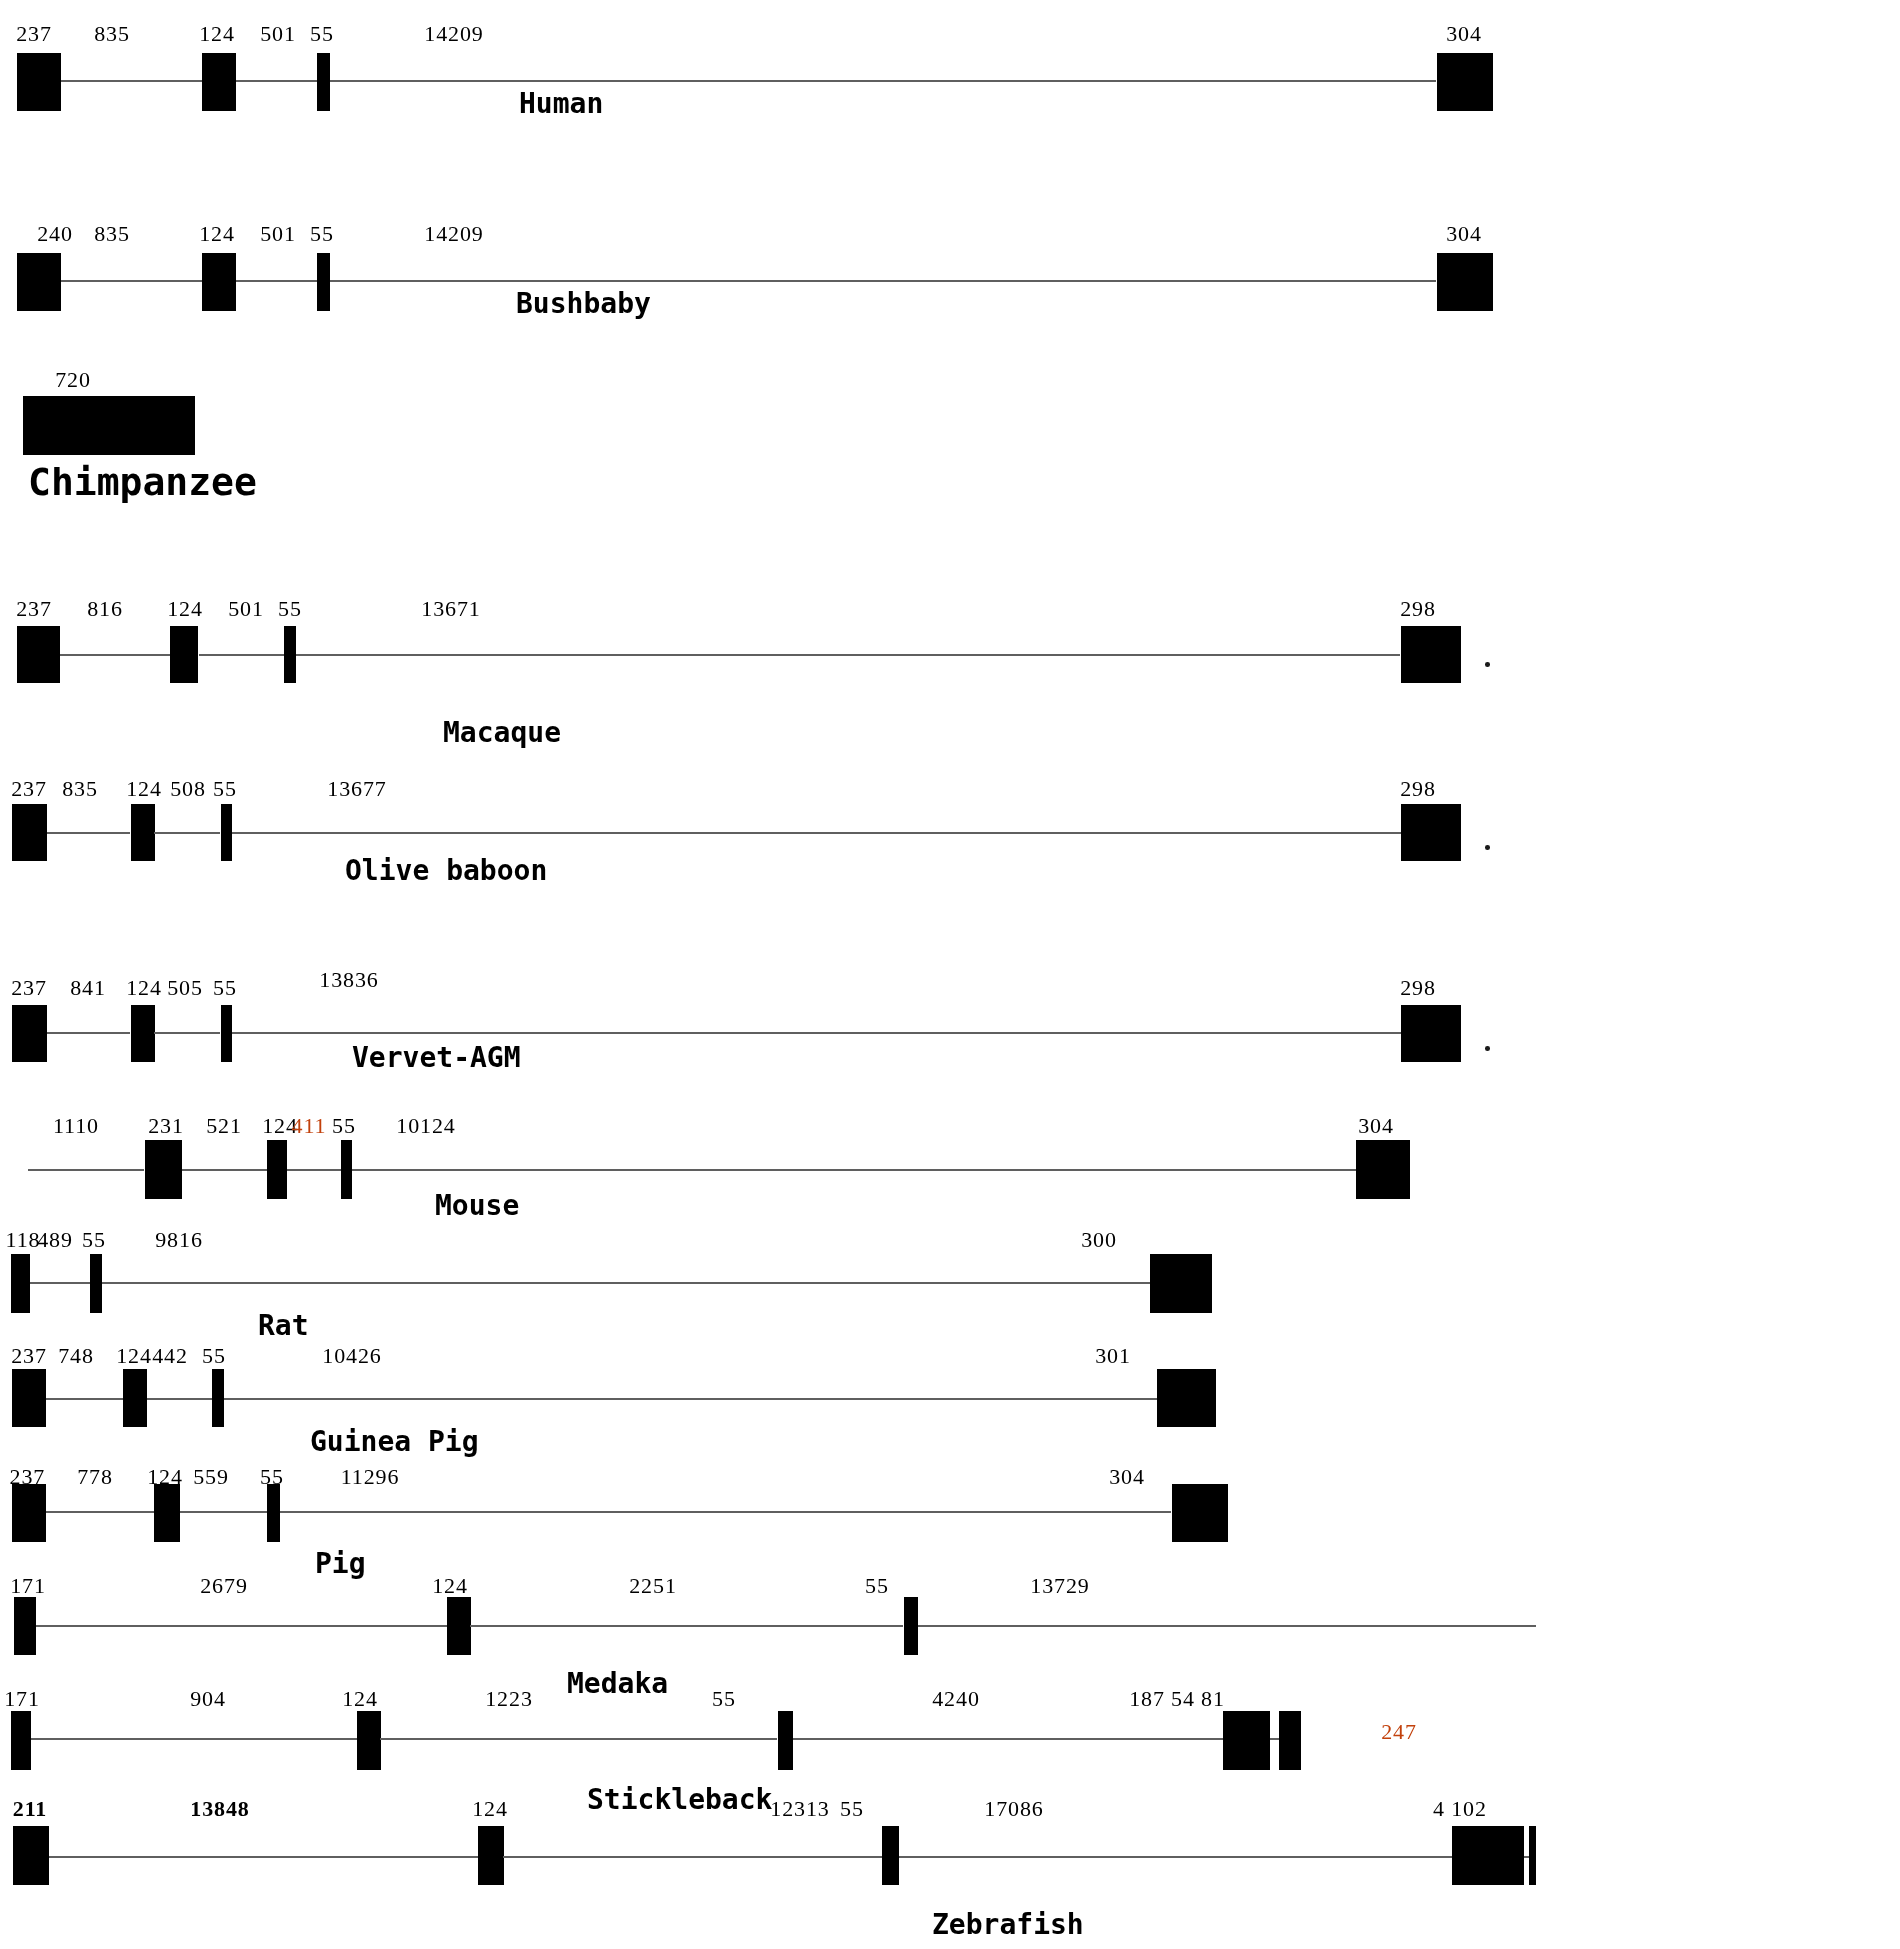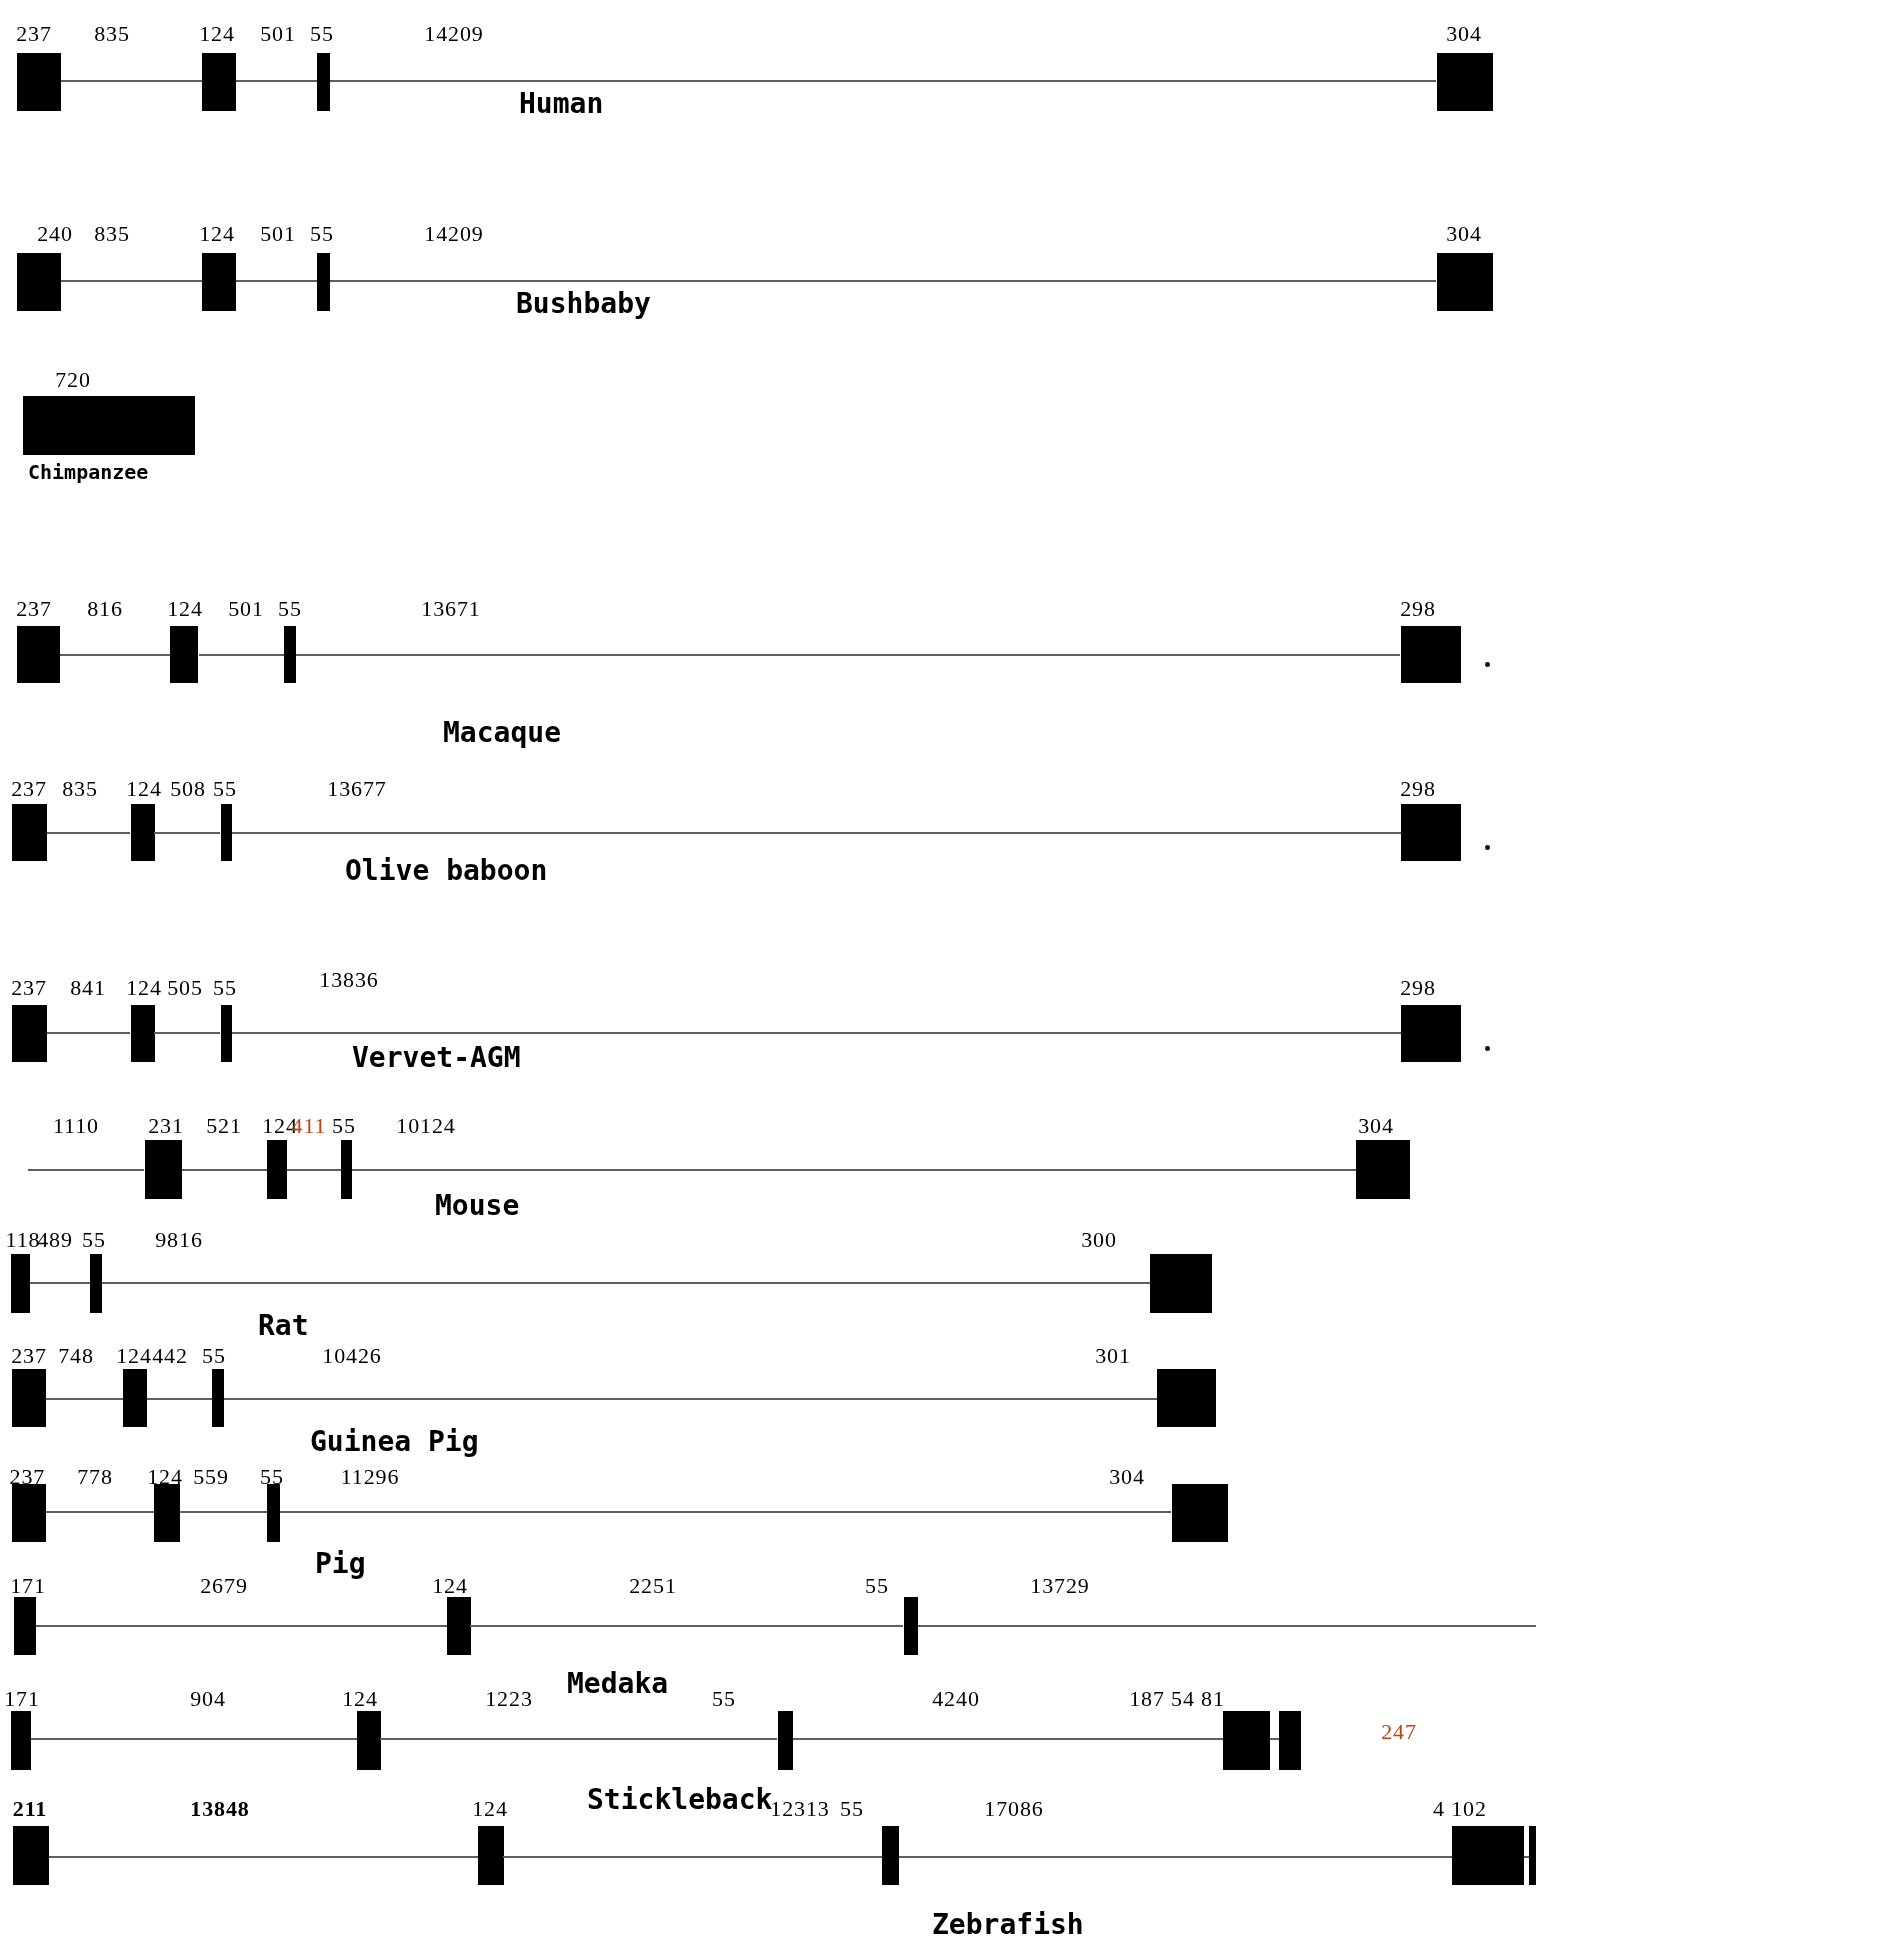--- a/index.html
+++ b/index.html
@@ -60,21 +60,21 @@
       <div class="num" style="left: 322px; top: 221px; color: rgb(0, 0, 0);">55</div>
       <div class="intron" style="left: 330px; width: 1106px; top: 280px; background: rgb(95, 95, 95);"></div>
       <div class="num" style="left: 454px; top: 221px; color: rgb(0, 0, 0);">14209</div>
       <div class="exon" style="left: 1437px; width: 56px; top: 253px; height: 58px; background: rgb(0, 0, 0);"></div>
       <div class="num" style="left: 1464px; top: 221px; color: rgb(0, 0, 0);">304</div>
       <div class="species" style="left: 516px; top: 287px; color: rgb(0, 0, 0); text-align: right;">Bushbaby</div>
     </div>
     <div class="row">
       <div class="exon" style="left: 23px; width: 172px; top: 396px; height: 59px; background: rgb(0, 0, 0);"></div>
       <div class="num" style="left: 73px; top: 367px; color: rgb(0, 0, 0);">720</div>
-      <div class="species" style="left: 28px; top: 460px; font-size: 20px; color: rgb(0, 0, 0);">Chimpanzee</div>
+      <div class="species" style="left: 28px; top: 460px; font-size: 38px; color: rgb(0, 0, 0);">Chimpanzee</div>
     </div>
     <div class="row">
       <div class="exon" style="left: 17px; width: 43px; top: 626px; height: 57px; background: rgb(0, 0, 0);"></div>
       <div class="num" style="left: 34px; top: 596px; color: rgb(0, 0, 0);">237</div>
       <div class="intron" style="left: 60px; width: 111px; top: 654px; background: rgb(95, 95, 95);"></div>
       <div class="num" style="left: 105px; top: 596px; color: rgb(0, 0, 0);">816</div>
       <div class="exon" style="left: 170px; width: 28px; top: 626px; height: 57px; background: rgb(0, 0, 0);"></div>
       <div class="num" style="left: 185px; top: 596px; color: rgb(0, 0, 0);">124</div>
       <div class="intron" style="left: 199px; width: 85px; top: 654px; background: rgb(95, 95, 95);"></div>
       <div class="num" style="left: 246px; top: 596px; color: rgb(0, 0, 0);">501</div>

